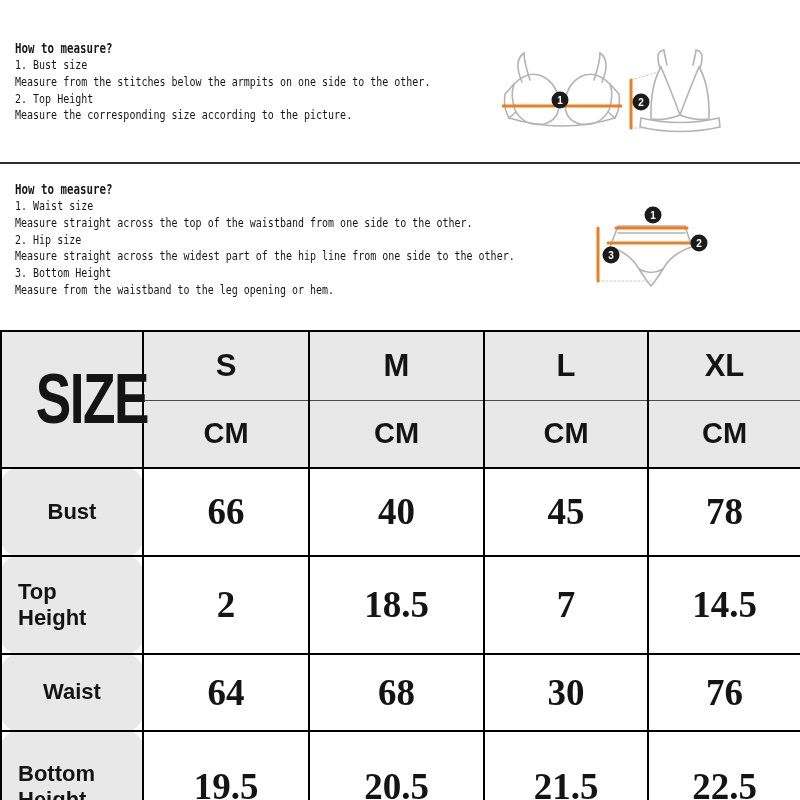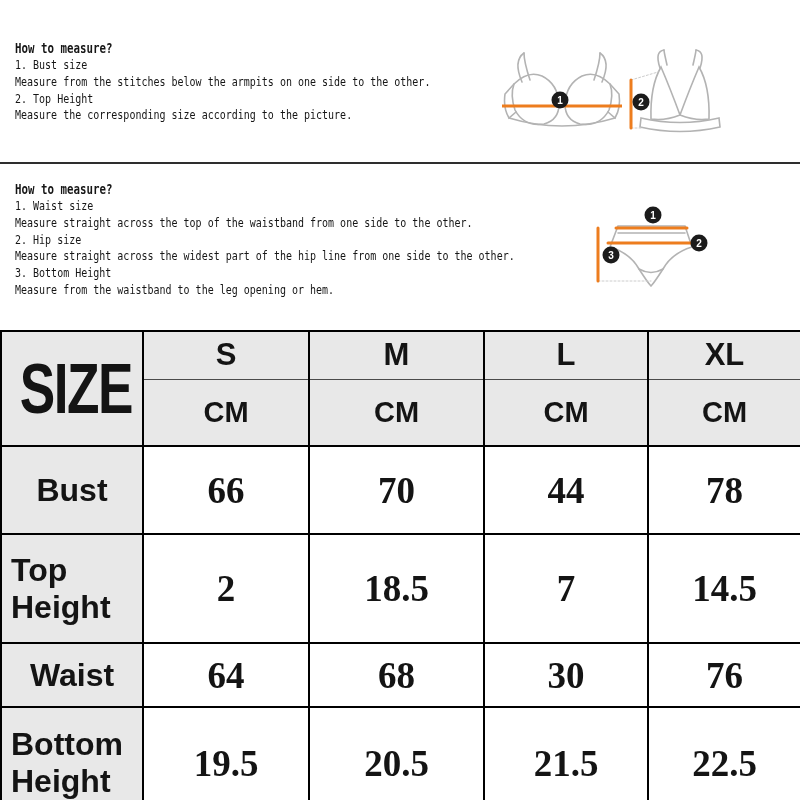--- a/index.html
+++ b/index.html
@@ -67,39 +67,39 @@
     position:absolute;
     left:0; top:330px;
     width:800px;
     border-collapse:collapse;
     table-layout:fixed;
   }
   #size-table td {
     border:2px solid #000000;
     text-align:center;
     vertical-align:middle;
-    padding:0;
+    padding:16px;
   }
   .hdr {
     background:#e8e8e8;
     font-weight:bold;
   }
   .hdr-top  { border-bottom:1px solid #4a4a4a !important; }
   .hdr-cm   { border-top:1px solid #4a4a4a !important; }
   .size-word {
     display:inline-block;
     font-size:70px;
     font-weight:bold;
     letter-spacing:-2px;
     transform:scaleX(0.76);
     line-height:1;
   }
   .size-hdr { font-size:31px; }
   .cm-hdr   { font-size:29px; }
-  .row-label { font-size:32px; line-height:1.15; }
+  .row-label { font-size:22px; line-height:1.15;border-radius:17px; }
   .row-label span { display:inline-block; text-align:left; max-width:122px; }
   .val {
     font-family:"Liberation Serif", serif;
     font-size:37px;
     font-weight:700;
     background:#ffffff;
   }
 </style>
 </head>
 <body>
@@ -187,25 +187,25 @@
   </tr>
   <tr style="height:67px">
     <td class="hdr cm-hdr hdr-cm">CM</td>
     <td class="hdr cm-hdr hdr-cm">CM</td>
     <td class="hdr cm-hdr hdr-cm">CM</td>
     <td class="hdr cm-hdr hdr-cm">CM</td>
   </tr>
   <tr style="height:88px">
     <td class="hdr row-label"><span>Bust</span></td>
     <td class="val">66</td>
-    <td class="val">70</td>
-    <td class="val">44</td>
+    <td class="val">40</td>
+    <td class="val">45</td>
     <td class="val">78</td>
   </tr>
-  <tr style="height:109px">
+  <tr style="height:98px">
     <td class="hdr row-label"><span>Top Height</span></td>
     <td class="val">2</td>
     <td class="val">18.5</td>
     <td class="val">7</td>
     <td class="val">14.5</td>
   </tr>
   <tr style="height:64px">
     <td class="hdr row-label"><span>Waist</span></td>
     <td class="val">64</td>
     <td class="val">68</td>

